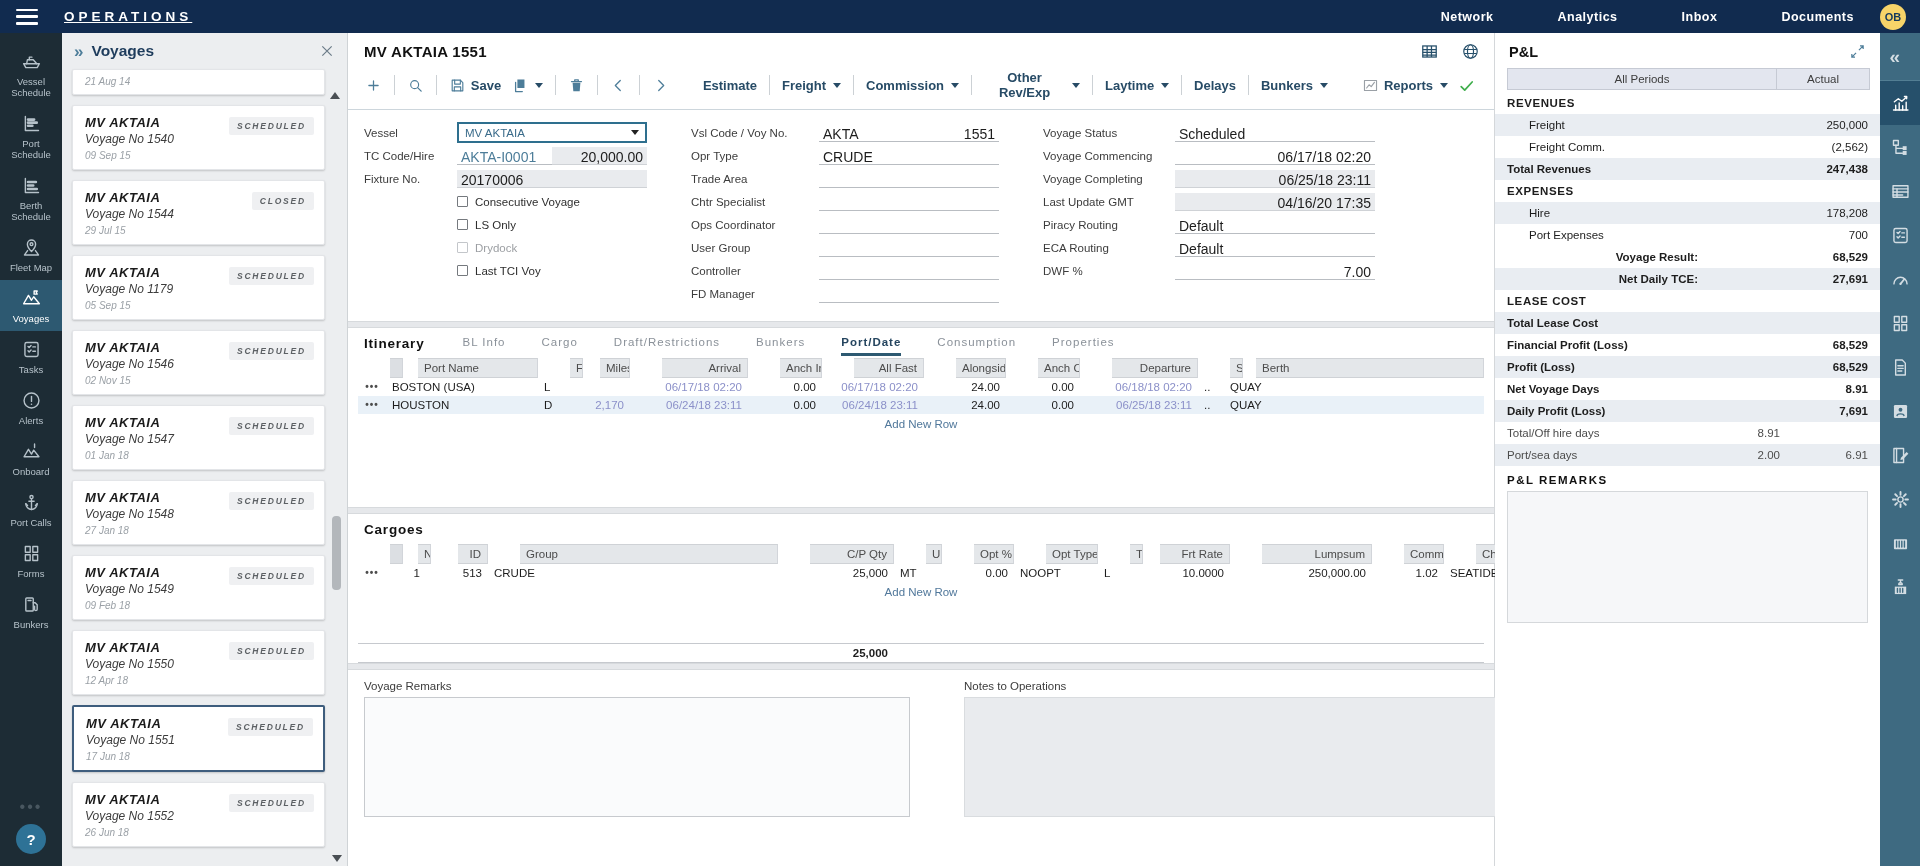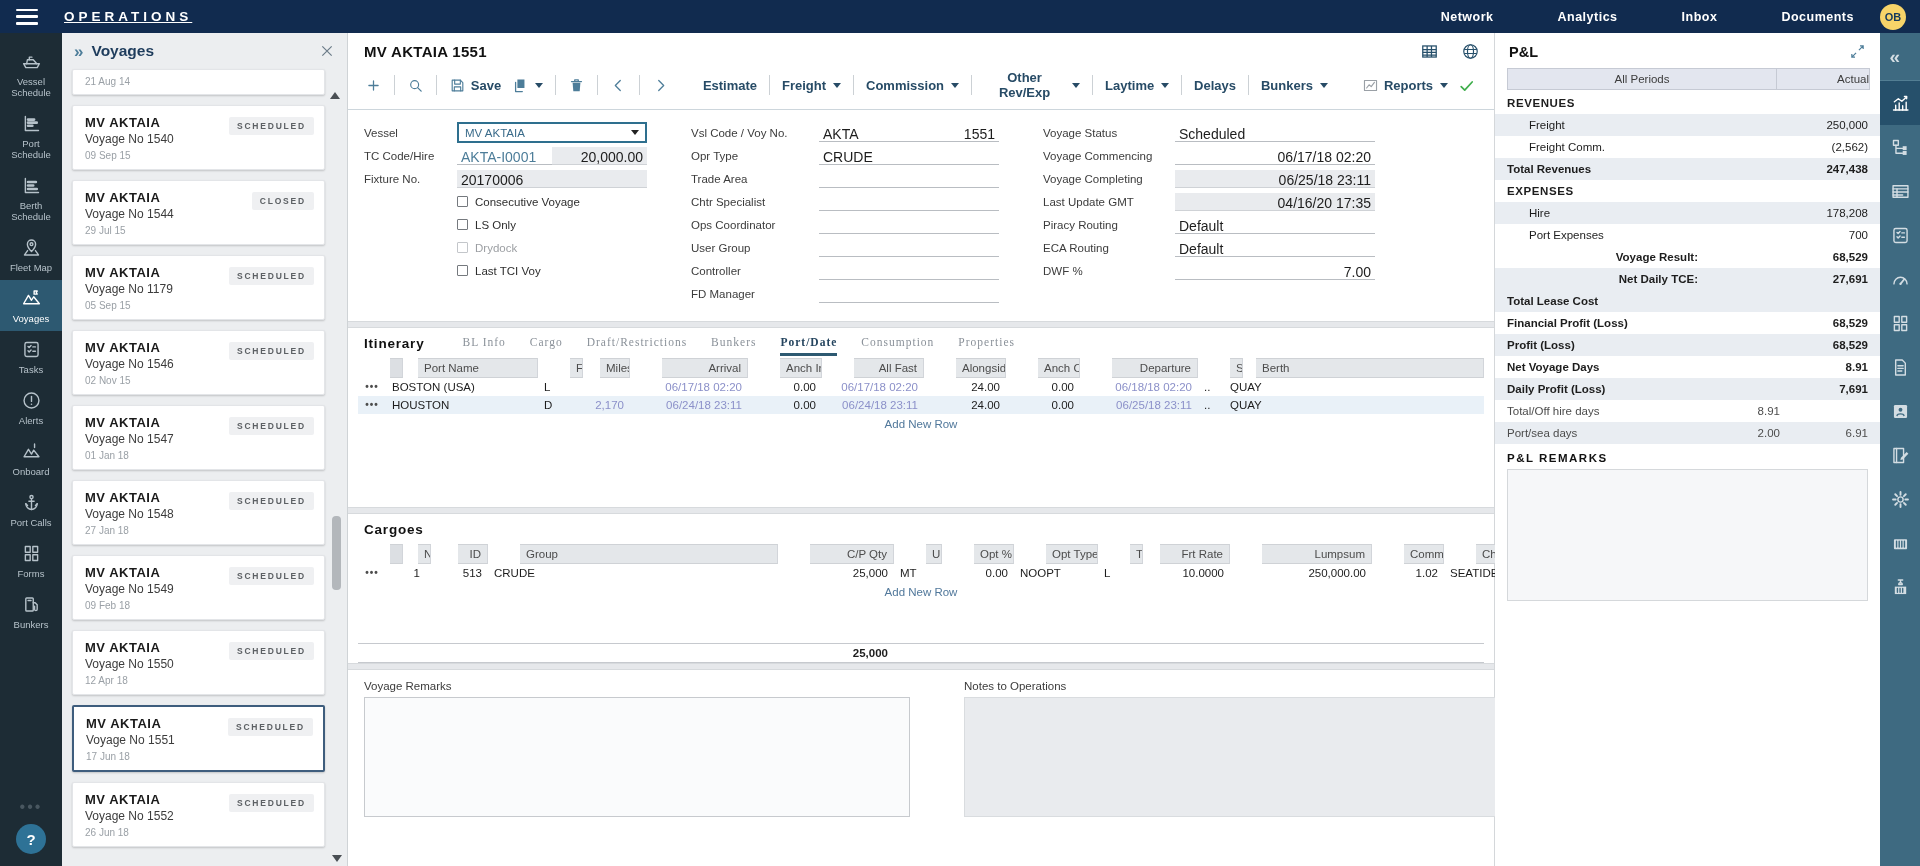--- a/index.html
+++ b/index.html
@@ -29,21 +29,21 @@
   .rl-help{width:30px;height:30px;border-radius:50%;background:#2e7296;color:#fff;font-size:15px;font-weight:bold;display:flex;align-items:center;justify-content:center;margin:4px auto 12px;cursor:pointer;}
 
   
   .voyages{width:286px;background:#eceef0;border-right:1px solid #cfd3d6;display:flex;flex-direction:column;position:relative;flex:0 0 286px;}
   .vhead{display:flex;align-items:center;padding:9px 12px 7px 12px;}
   .vchev{color:#4d7d99;font-size:17px;font-weight:bold;cursor:pointer;line-height:1;}
   .vtitle{color:#1e3c5c;font-size:15.5px;font-weight:bold;margin-left:8px;}
   .vclose{margin-left:auto;width:16px;height:16px;color:#6b7b88;cursor:pointer;}
   .vclose svg{width:16px;height:16px;display:block;}
   .vlist{flex:1;overflow:hidden;padding:2px 22px 0 10px;}
-  .vcard{background:#fff;border-radius:2px;box-shadow:0 1px 2px rgba(0,0,0,.18);margin-bottom:10px;padding:9px 12px 8px;position:relative;cursor:pointer;border:1px solid #e3e5e8;}
+  .vcard{background:#fff;border-radius:2px;box-shadow:0 1px 2px rgba(0,0,0,.18);margin-bottom:10px;padding:9px 12px 8px;position:relative;cursor:pointer;border:1px solid #e3e5e8;font-style:italic;}
   .vcard.selected{border:2px solid #3e5d7d;}
   .vcard.partial-top{height:26px;padding-top:2px;overflow:hidden;display:flex;align-items:center;}
   .vc-vessel{font-size:13px;font-weight:bold;color:#1b1b1b;letter-spacing:.5px;}
   .vc-voy{font-size:12px;color:#3c3c3c;margin-top:2px;}
   .vc-date{font-size:10px;color:#9aa0a6;margin-top:4px;}
   .vc-chip{position:absolute;top:11px;right:10px;background:#eff0f2;color:#5c6064;font-size:8.5px;font-weight:bold;letter-spacing:1.8px;padding:4px 8px;border-radius:2px;}
   .vscroll{position:absolute;top:42px;bottom:4px;right:3px;width:14px;}
   .vsa{width:0;height:0;border-left:5px solid transparent;border-right:5px solid transparent;margin:0 auto;cursor:pointer;}
   .vsa.up{border-bottom:7px solid #4a4f54;}
   .vsa.down{border-top:7px solid #4a4f54;position:absolute;bottom:0;left:2px;}
@@ -89,21 +89,21 @@
   .fcheck .box{width:11px;height:11px;border:1px solid #75797e;background:#fff;margin-right:7px;border-radius:1px;}
   .fcheck .cl{font-size:11.5px;color:#2e2e2e;}
   .fcheck.disabled .box{border-color:#c3c6ca;}
   .fcheck.disabled .cl{color:#9c9fa3;}
 
   .hdiv{height:7px;background:#e6e8eb;border-top:1px solid #d7dadd;border-bottom:1px solid #d7dadd;flex:0 0 auto;}
   .m-sp1{height:14px;} .m-sp-it{height:74px;} .m-sp-cg{height:40px;}
 
   .sect-head{display:flex;align-items:flex-end;padding:8px 16px 0;gap:38px;}
   .sect-title{font-size:13.5px;font-weight:bold;color:#111;letter-spacing:.8px;padding-bottom:5px;}
-  .tabs{display:flex;gap:24px;font-family:Liberation Serif, serif;}
+  .tabs{display:flex;gap:36px;}
   .tab{font-size:11.5px;letter-spacing:1px;color:#8a9199;padding-bottom:5px;cursor:pointer;border-bottom:3px solid transparent;}
   .tab.active{color:#25455f;font-weight:bold;border-bottom-color:#2d5971;}
 
   .gridtable{padding:2px 10px 0 10px;}
   .grow{display:grid;align-items:stretch;}
   .it-grid{grid-template-columns:28px 152px 30px 62px 118px 74px 102px 82px 74px 118px 26px minmax(120px,1fr);}
   .cg-grid{grid-template-columns:28px 40px 62px 290px 116px 48px 72px 84px 30px 102px 142px 72px 140px 46px minmax(80px,1fr);}
   .cell{font-size:11.5px;padding:3px 6px;color:#1d1d1d;white-space:nowrap;overflow:hidden;}
   .grow.head .cell{background:#e4e7ea;color:#4c4c4c;border-right:1px solid #d2d5da;border-top:1px solid #cfd2d6;border-bottom:1px solid #cfd2d6;margin-left:32px;}
   .grow.head .cell:first-child{background:#dcdfe3;}
@@ -123,21 +123,21 @@
 
   
   .pnl{width:385px;flex:0 0 385px;background:#fff;display:flex;flex-direction:column;overflow:hidden;}
   .phead{display:flex;align-items:center;padding:10px 14px 8px 14px;}
   .phead .pt{font-size:14.5px;font-weight:bold;color:#111;}
   .pexpand{margin-left:auto;width:17px;height:17px;color:#4d7d99;cursor:pointer;}
   .pexpand svg{width:17px;height:17px;display:block;}
   .pcols{display:flex;margin:0 10px 0 12px;border:1px solid #c6cad4;}
   .pcols .pc{background:#e3e6ef;font-size:11.5px;color:#3c3c3c;text-align:center;padding:4px 0;}
   .pcols .pc.period{flex:1;border-right:1px solid #c6cad4;}
-  .pcols .pc.actual{width:92px;text-align:right;}
+  .pcols .pc.actual{width:92px;}
   .prows{margin-top:2px;}
   .prow{display:flex;align-items:center;min-height:22px;padding:2px 12px;font-size:11.5px;color:#1d1d1d;}
   .prow.shaded{background:#e9edf2;}
   .prow .plbl{flex:1;}
   .prow .pmid{width:66px;text-align:right;}
   .prow .pval{width:88px;text-align:right;}
   .prow.section .plbl{font-weight:bold;letter-spacing:.6px;}
   .prow.total .plbl,.prow.total .pval{font-weight:bold;}
   .prow.item .plbl{padding-left:22px;}
   .prow.result .plbl{text-align:right;font-weight:bold;padding-right:16px;}
@@ -804,20 +804,25 @@
           <div class="prow result">
             <span class="plbl">Voyage Result:</span>
             <span class="pmid"></span>
             <span class="pval">68,529</span>
           </div>
           <div class="prow result shaded">
             <span class="plbl">Net Daily TCE:</span>
             <span class="pmid"></span>
             <span class="pval">27,691</span>
           </div>
+          <div class="prow section">
+            <span class="plbl">LEASE COST</span>
+            <span class="pmid"></span>
+            <span class="pval"></span>
+          </div>
           <div class="prow total shaded">
             <span class="plbl">Total Lease Cost</span>
             <span class="pmid"></span>
             <span class="pval"></span>
           </div>
           <div class="prow total">
             <span class="plbl">Financial Profit (Loss)</span>
             <span class="pmid"></span>
             <span class="pval">68,529</span>
           </div>

